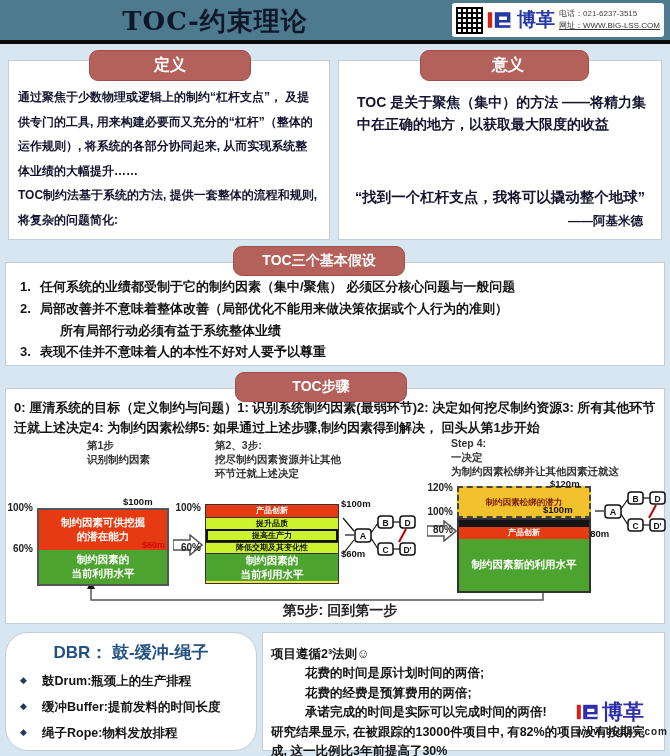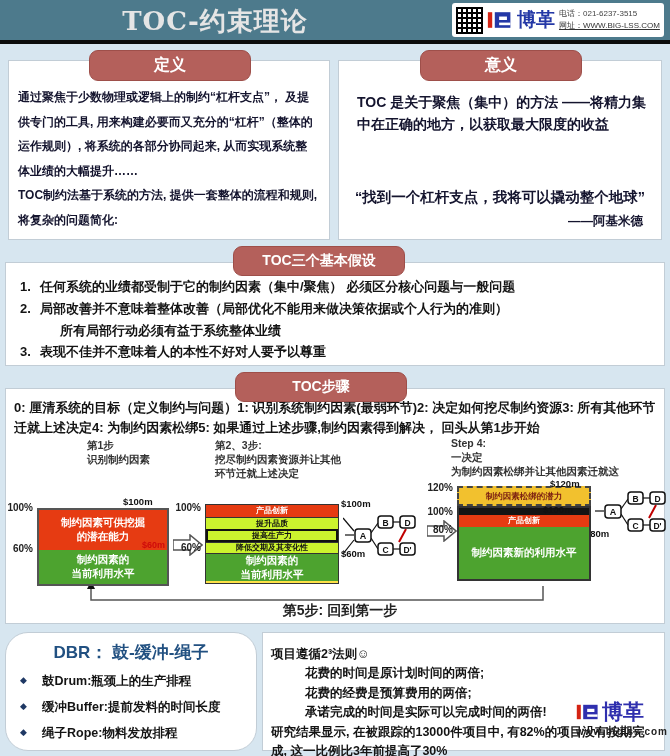--- a/index.html
+++ b/index.html
@@ -1,21 +1,21 @@
 <!DOCTYPE html>
 <html><head>
 <meta charset="utf-8">
 <style>
   html,body{margin:0;padding:0;}
   body{font-family:"Liberation Sans","DejaVu Sans",sans-serif;}
   #page{position:relative;width:670px;height:756px;background:#d7e6f0;overflow:hidden;}
 
   
   .hdr{position:absolute;left:0;top:0;width:670px;height:40px;background:#4d7a8c;}
-  .hdr-title{position:absolute;left:0;top:4px;width:430px;text-align:center;color:#e5e5e5;
+  .hdr-title{position:absolute;left:0;top:4px;width:430px;text-align:center;color:#0f172a;
              font-family:"DejaVu Serif","Liberation Serif",serif;font-size:26px;font-weight:bold;letter-spacing:1px;}
   .blackbar{position:absolute;left:0;top:40px;width:670px;height:4px;background:#0c0c0c;}
 
   .logo-box{position:absolute;left:452px;top:3px;width:212px;height:34px;background:#fff;border-radius:3px;
             display:flex;align-items:center;gap:4px;padding:0 4px;box-sizing:border-box;}
   .qr{width:27px;height:27px;flex:0 0 auto;
       background:repeating-linear-gradient(90deg,#000 0 2px,transparent 2px 5px),
                  repeating-linear-gradient(0deg,#000 0 2px,#fff 2px 5px);}
   .brand-top{color:#2438a6;font-size:19px;font-weight:bold;white-space:nowrap;}
   .contact{display:flex;flex-direction:column;justify-content:center;font-size:8px;color:#444;line-height:1.5;white-space:nowrap;}
@@ -97,21 +97,21 @@
   <div class="blackbar"></div>
 
   <div class="pill" style="left:89px;top:50px;width:160px;height:29px;font-size:16px;">定义</div>
   <div class="panel" style="left:8px;top:60px;width:322px;height:180px;">
     <div class="def-text">
       <div>通过聚焦于少数物理或逻辑上的制约“杠杆支点”， 及提供专门的工具, 用来构建必要而又充分的“杠杆”（整体的运作规则）, 将系统的各部分协同起来, 从而实现系统整体业绩的大幅提升……</div>
       <div>TOC制约法基于系统的方法, 提供一套整体的流程和规则, 将复杂的问题简化:</div>
     </div>
   </div>
 
-  <div class="pill" style="left:420px;top:50px;width:160px;height:29px;font-size:16px;">意义</div>
+  <div class="pill" style="left:420px;top:50px;width:160px;height:29px;font-size:16px;padding-left:7px;">意义</div>
   <div class="panel" style="left:338px;top:60px;width:324px;height:180px;">
     <div class="mean-text">TOC 是关于聚焦（集中）的方法 ——将精力集中在正确的地方，以获取最大限度的收益</div>
     <div class="mean-quote">“找到一个杠杆支点，我将可以撬动整个地球”</div>
     <div class="mean-attr">——阿基米德</div>
   </div>
 
   <div class="pill" style="left:233px;top:246px;width:170px;height:28px;font-size:14px;">TOC三个基本假设</div>
   <div class="panel" style="left:5px;top:262px;width:660px;height:104px;">
     <div class="assum-list">
       <div class="assum-row">
@@ -224,21 +224,21 @@
       <polygon points="0,6 17,6 17,1 29,11 17,21 17,16 0,16" fill="#fff" stroke="#555" stroke-width="1.5"></polygon>
     </svg>
 
     <div class="dg pct" style="left:410px;top:94px;width:38px;">120%</div>
     <div class="dg pct" style="left:410px;top:118px;width:38px;">100%</div>
     <div class="dg pct" style="left:414px;top:136px;width:34px;">80%</div>
     <div class="dg money" style="left:545px;top:90px;z-index:3;">$120m</div>
     <div class="dg money" style="left:538px;top:116px;z-index:3;">$100m</div>
     <div class="dg money" style="left:580px;top:140px;">$80m</div>
     <div class="dg" style="left:452px;top:98px;width:134px;z-index:2;">
-      <div class="seg gold" style="height:20px;border:2px dashed #444;">
+      <div class="seg gold" style="height:32px;border:2px dashed #444;">
         <div class="strip" style="font-size:8.5px;">制约因素松绑的潜力</div>
       </div>
       <div class="chart" style="border-width:2px;border-color:#333;">
         <div class="seg black" style="height:7px;"></div>
         <div class="seg red" style="height:12px;">
           <div class="strip">产品创新</div>
         </div>
         <div class="seg green" style="height:52px;">
           <div class="lbl11">制约因素新的利用水平</div>
         </div>

